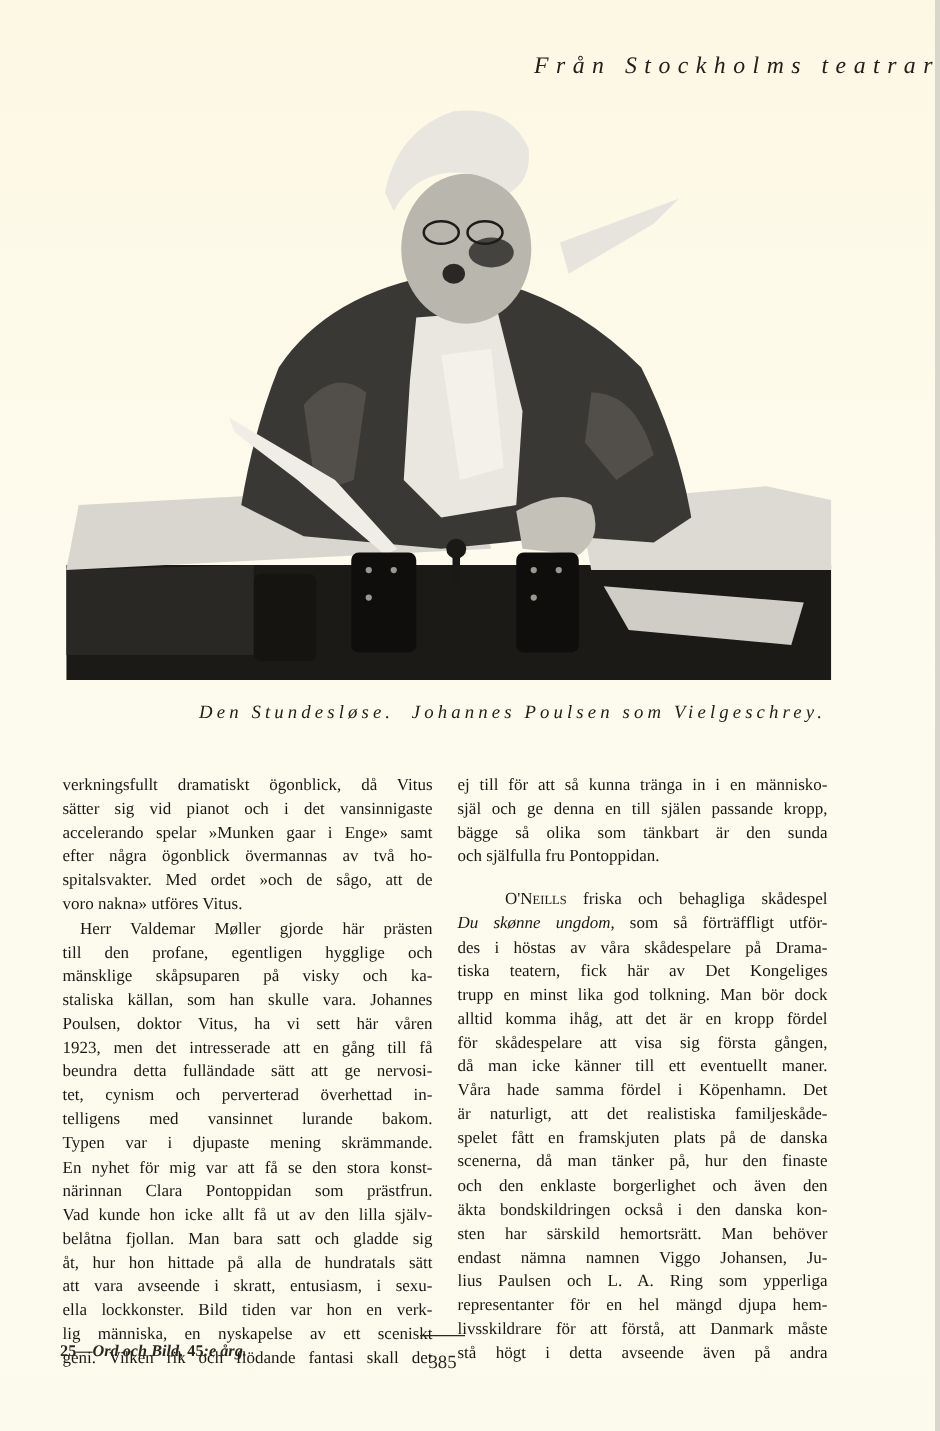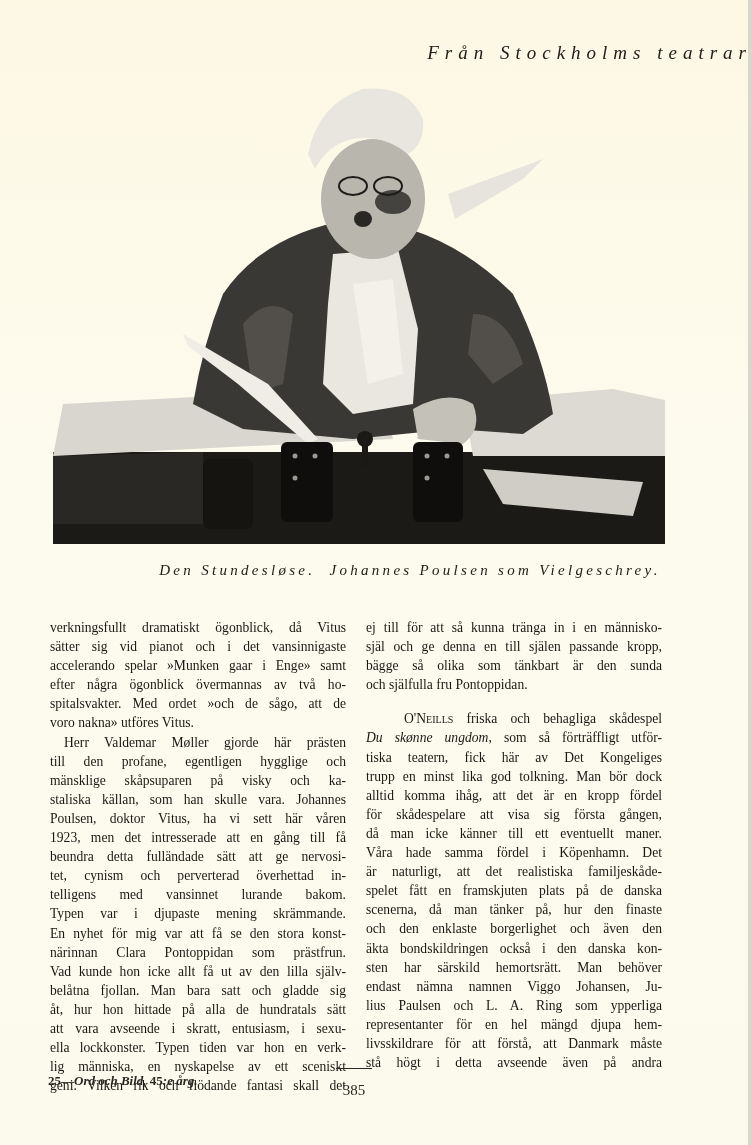--- a/index.html
+++ b/index.html
@@ -166,33 +166,34 @@
   <span class="line">beundra detta fulländade sätt att ge nervosi-</span>
   <span class="line">tet, cynism och perverterad överhettad in-</span>
   <span class="line">telligens med vansinnet lurande bakom.</span>
   <span class="line">Typen var i djupaste mening skrämmande.</span>
   <span class="line">En nyhet för mig var att få se den stora konst-</span>
   <span class="line">närinnan Clara Pontoppidan som prästfrun.</span>
   <span class="line">Vad kunde hon icke allt få ut av den lilla själv-</span>
   <span class="line">belåtna fjollan. Man bara satt och gladde sig</span>
   <span class="line">åt, hur hon hittade på alla de hundratals sätt</span>
   <span class="line">att vara avseende i skratt, entusiasm, i sexu-</span>
-  <span class="line">ella lockkonster. Typen tiden var hon en verk-</span>
+  <span class="line">ella lockkonster. Bild tiden var hon en verk-</span>
   <span class="line">lig människa, en nyskapelse av ett sceniskt</span>
   <span class="line">geni. Vilken rik och flödande fantasi skall det</span>
 </div>
 
 <div class="column col-right">
   <span class="line">ej till för att så kunna tränga in i en människo-</span>
   <span class="line">själ och ge denna en till själen passande kropp,</span>
   <span class="line">bägge så olika som tänkbart är den sunda</span>
   <span class="line last">och själfulla fru Pontoppidan.</span>
   <span class="gap"></span>
   <span class="line indent"><span class="smallcaps">O'Neills</span><span> friska och behagliga skådespel</span></span>
   <span class="line"><span class="ital">Du skønne ungdom</span><span>, som så förträffligt utför-</span></span>
+  <span class="line">des i höstas av våra skådespelare på Drama-</span>
   <span class="line">tiska teatern, fick här av Det Kongeliges</span>
   <span class="line">trupp en minst lika god tolkning. Man bör dock</span>
   <span class="line">alltid komma ihåg, att det är en kropp fördel</span>
   <span class="line">för skådespelare att visa sig första gången,</span>
   <span class="line">då man icke känner till ett eventuellt maner.</span>
   <span class="line">Våra hade samma fördel i Köpenhamn. Det</span>
   <span class="line">är naturligt, att det realistiska familjeskåde-</span>
   <span class="line">spelet fått en framskjuten plats på de danska</span>
   <span class="line">scenerna, då man tänker på, hur den finaste</span>
   <span class="line">och den enklaste borgerlighet och även den</span>

